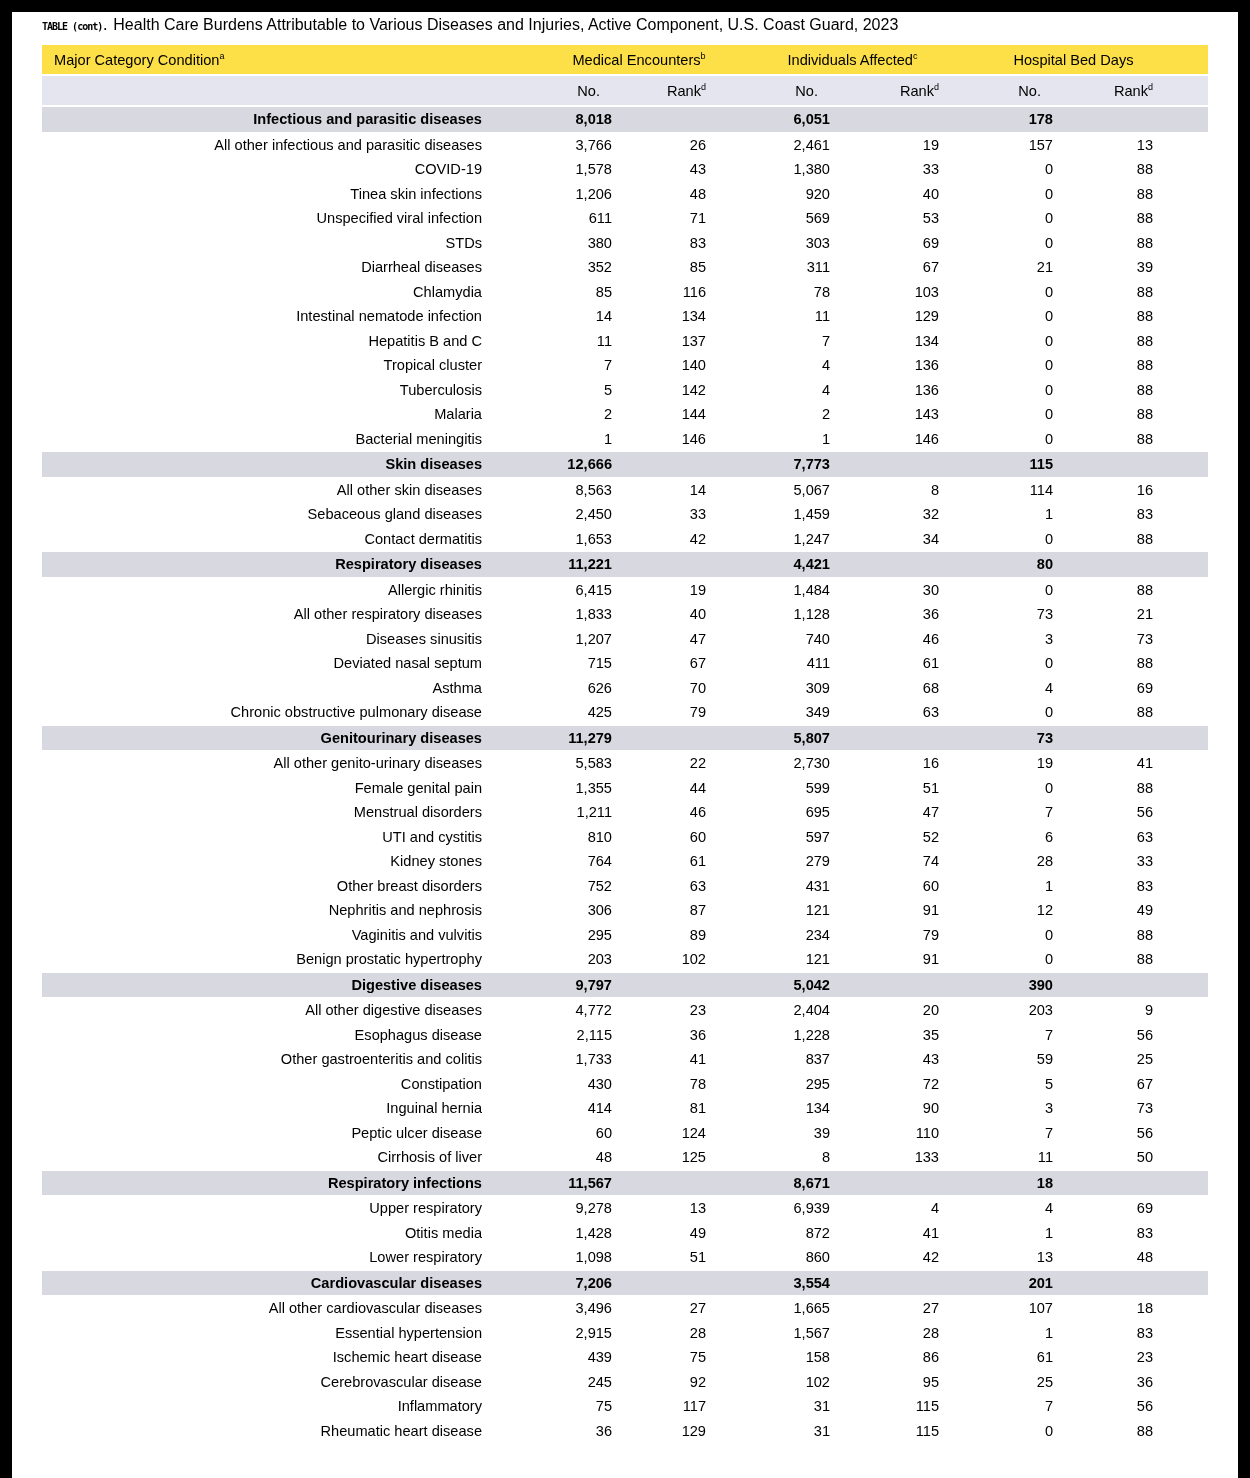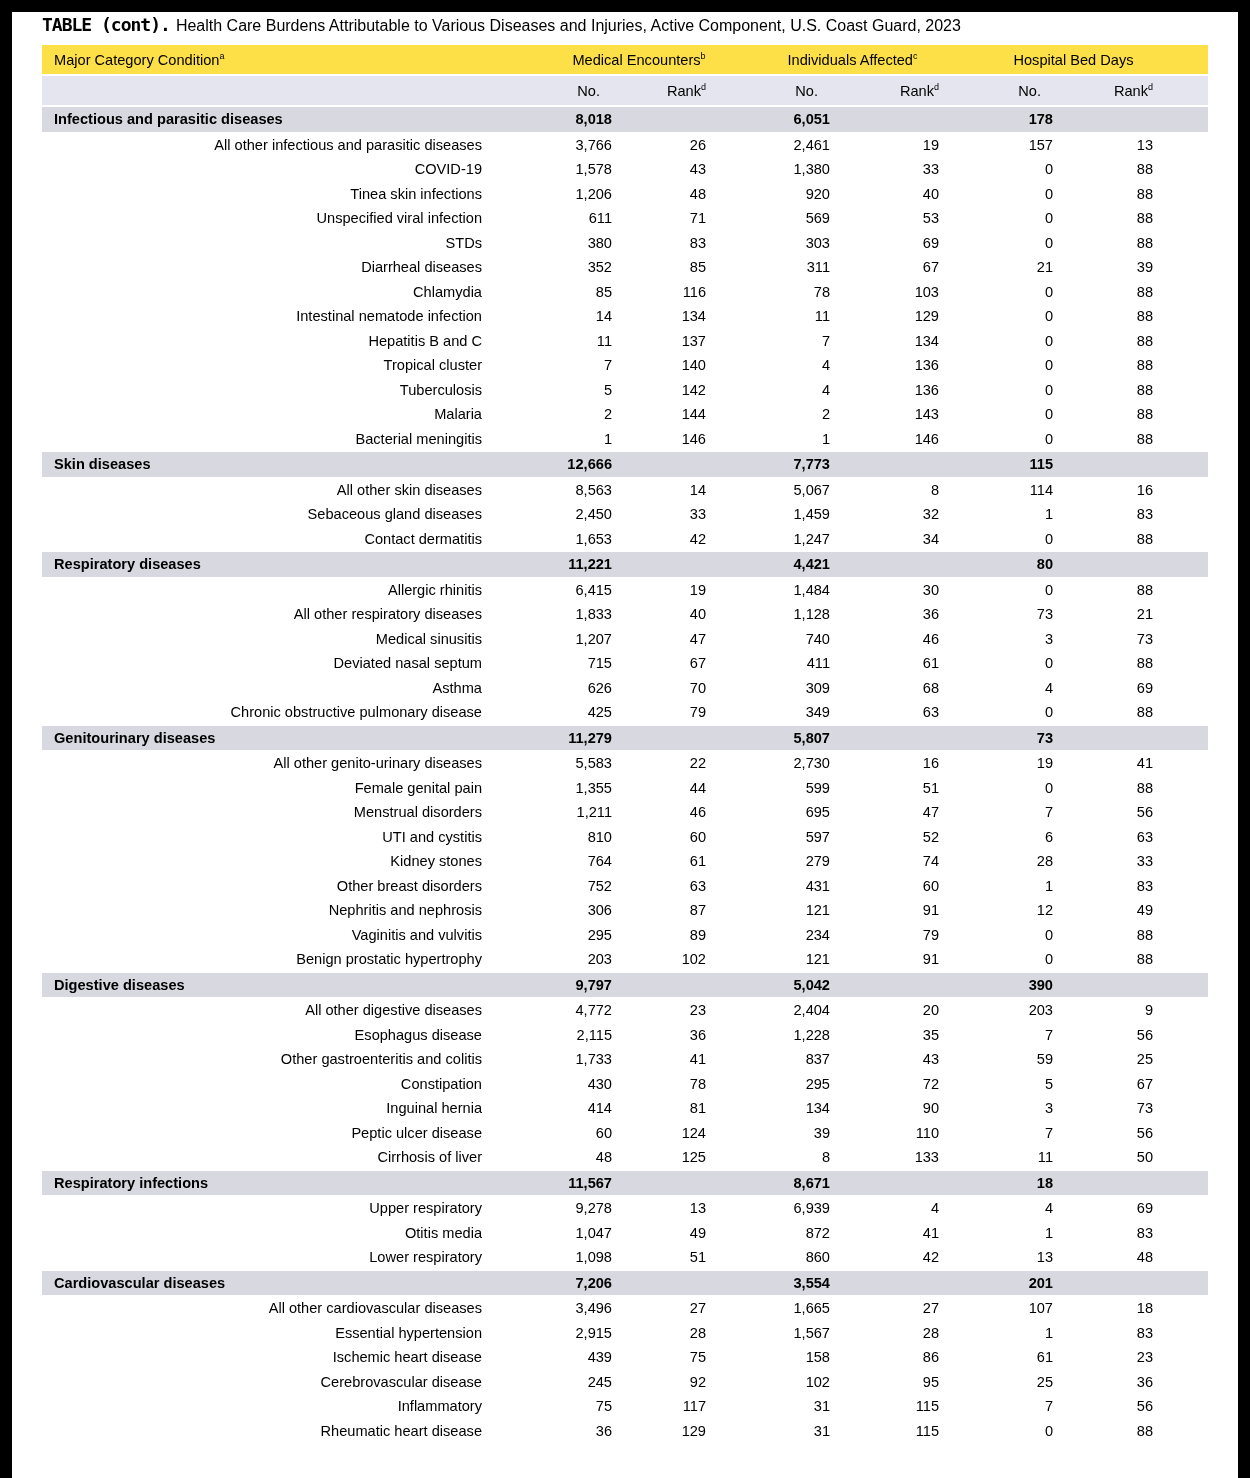--- a/index.html
+++ b/index.html
@@ -13,21 +13,21 @@
     font-family:"Liberation Sans",sans-serif;
     color:#000;
     overflow:hidden;
   }
   .content{padding:4px 0 0 30px;}
   .title-line{
     height:18px;line-height:18px;font-size:16px;white-space:nowrap;
   }
   .title-prefix{
     font-family:"DejaVu Sans Mono",monospace;
-    font-weight:bold;letter-spacing:-1px;font-size:18px;
+    font-weight:bold;letter-spacing:-1px;font-size:10px;
     margin-right:6px;
   }
   .title-text{font-size:16px;text-align:right;}
   sup{font-size:9px;vertical-align:super;line-height:0;}
   table{
     border-collapse:collapse;
     table-layout:fixed;
     width:1166px;
     margin-top:11px;
     font-size:14.6px;
@@ -45,21 +45,21 @@
   .grp-ia{padding-left:60px;}
   .sub-no{text-align:right;padding-right:12px;}
   .sub-rank{text-align:right;}
   .sub-rank-last{text-align:right;padding-right:55px;}
   
   tr.data-row td{height:24.5px;}
   tr.section-row td{
     background:#d8d8e0;font-weight:bold;height:24.5px;
     border-top:1px solid #fff;border-bottom:1px solid #fff;
   }
-  td.cond-section{text-align:left;padding-left:12px;}
+  td.cond-section{text-align:right;}
   td.cond-item{text-align:right;padding-left:28px;}
   td.num{text-align:right;}
   td.num-last{text-align:right;padding-right:55px;}
 </style>
 </head>
 <body>
 
 <div class="content">
 
   <div class="title-line">
@@ -276,21 +276,21 @@
         <tr class="data-row">
           <td class="cond-item">All other respiratory diseases</td>
           <td class="num">1,833</td>
           <td class="num">40</td>
           <td class="num">1,128</td>
           <td class="num">36</td>
           <td class="num">73</td>
           <td class="num-last">21</td>
         </tr>
         <tr class="data-row">
-          <td class="cond-item">Medical sinusitis</td>
+          <td class="cond-item">Diseases sinusitis</td>
           <td class="num">1,207</td>
           <td class="num">47</td>
           <td class="num">740</td>
           <td class="num">46</td>
           <td class="num">3</td>
           <td class="num-last">73</td>
         </tr>
         <tr class="data-row">
           <td class="cond-item">Deviated nasal septum</td>
           <td class="num">715</td>
@@ -493,21 +493,21 @@
           <td class="cond-item">Upper respiratory</td>
           <td class="num">9,278</td>
           <td class="num">13</td>
           <td class="num">6,939</td>
           <td class="num">4</td>
           <td class="num">4</td>
           <td class="num-last">69</td>
         </tr>
         <tr class="data-row">
           <td class="cond-item">Otitis media</td>
-          <td class="num">1,047</td>
+          <td class="num">1,428</td>
           <td class="num">49</td>
           <td class="num">872</td>
           <td class="num">41</td>
           <td class="num">1</td>
           <td class="num-last">83</td>
         </tr>
         <tr class="data-row">
           <td class="cond-item">Lower respiratory</td>
           <td class="num">1,098</td>
           <td class="num">51</td>

